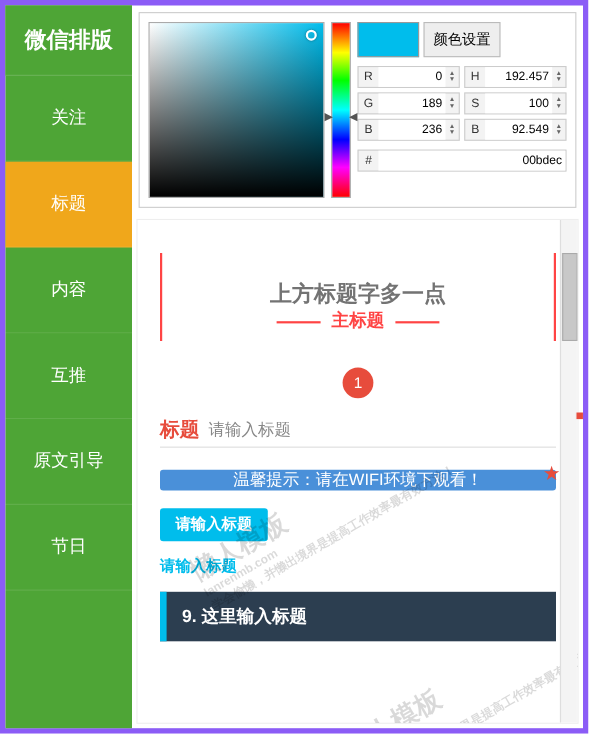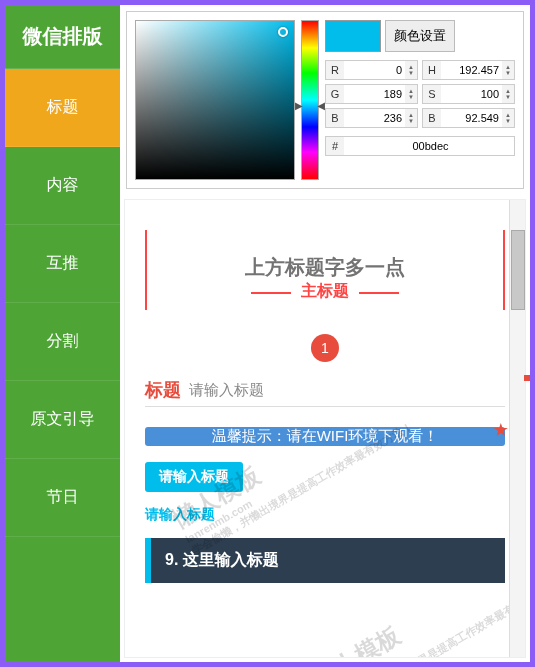--- a/index.html
+++ b/index.html
@@ -49,24 +49,24 @@
 .scrollbar-track { position: absolute; right: 0; top: 0; bottom: 0; width: 16px; background: #f4f4f4; border-left: 1px solid #ddd; }
 .scrollbar-thumb { width: 14px; background: #c8c8c8; border: 1px solid #aaa; position: absolute; top: 30px; height: 80px; left: 1px; }
 .red-marker { position: absolute; right: 0; top: 370px; width: 6px; height: 6px; background: #e74c3c; }
 </style>
 </head>
 <body>
 
 <div class="container">
   <div class="sidebar">
     <div class="sidebar-header">微信排版</div>
+    <div class="sidebar-item"><span>关注</span></div>
     <div class="sidebar-item active"><span>标题</span></div>
     <div class="sidebar-item"><span>内容</span></div>
     <div class="sidebar-item"><span>互推</span></div>
-    <div class="sidebar-item"><span>分割</span></div>
     <div class="sidebar-item"><span>原文引导</span></div>
     <div class="sidebar-item"><span>节日</span></div>
   </div>
 
   <div class="main">
     <div class="color-panel">
       <div class="color-picker-area">
         <div class="picker-dot"></div>
       </div>
       <div class="hue-bar">
@@ -107,21 +107,21 @@
             <div class="input-spinner">▲<br>▼</div>
           </div>
           <div class="input-row">
             <span class="input-label">B</span>
             <input class="input-val" value="92.549" style="">
             <div class="input-spinner">▲<br>▼</div>
           </div>
         </div>
         <div class="hex-row">
           <span class="input-label">#</span>
-          <input class="input-val" style="text-align: center; padding-left: 6px;" value="00bdec">
+          <input class="input-val" style="text-align: right; padding-left: 6px;" value="00bdec">
         </div>
       </div>
     </div>
 
     <div class="content-area">
       <div class="content-scroll">
         <div class="title-block">
           <div class="title-top">上方标题字多一点</div>
           <div class="title-main">主标题</div>
         </div>

